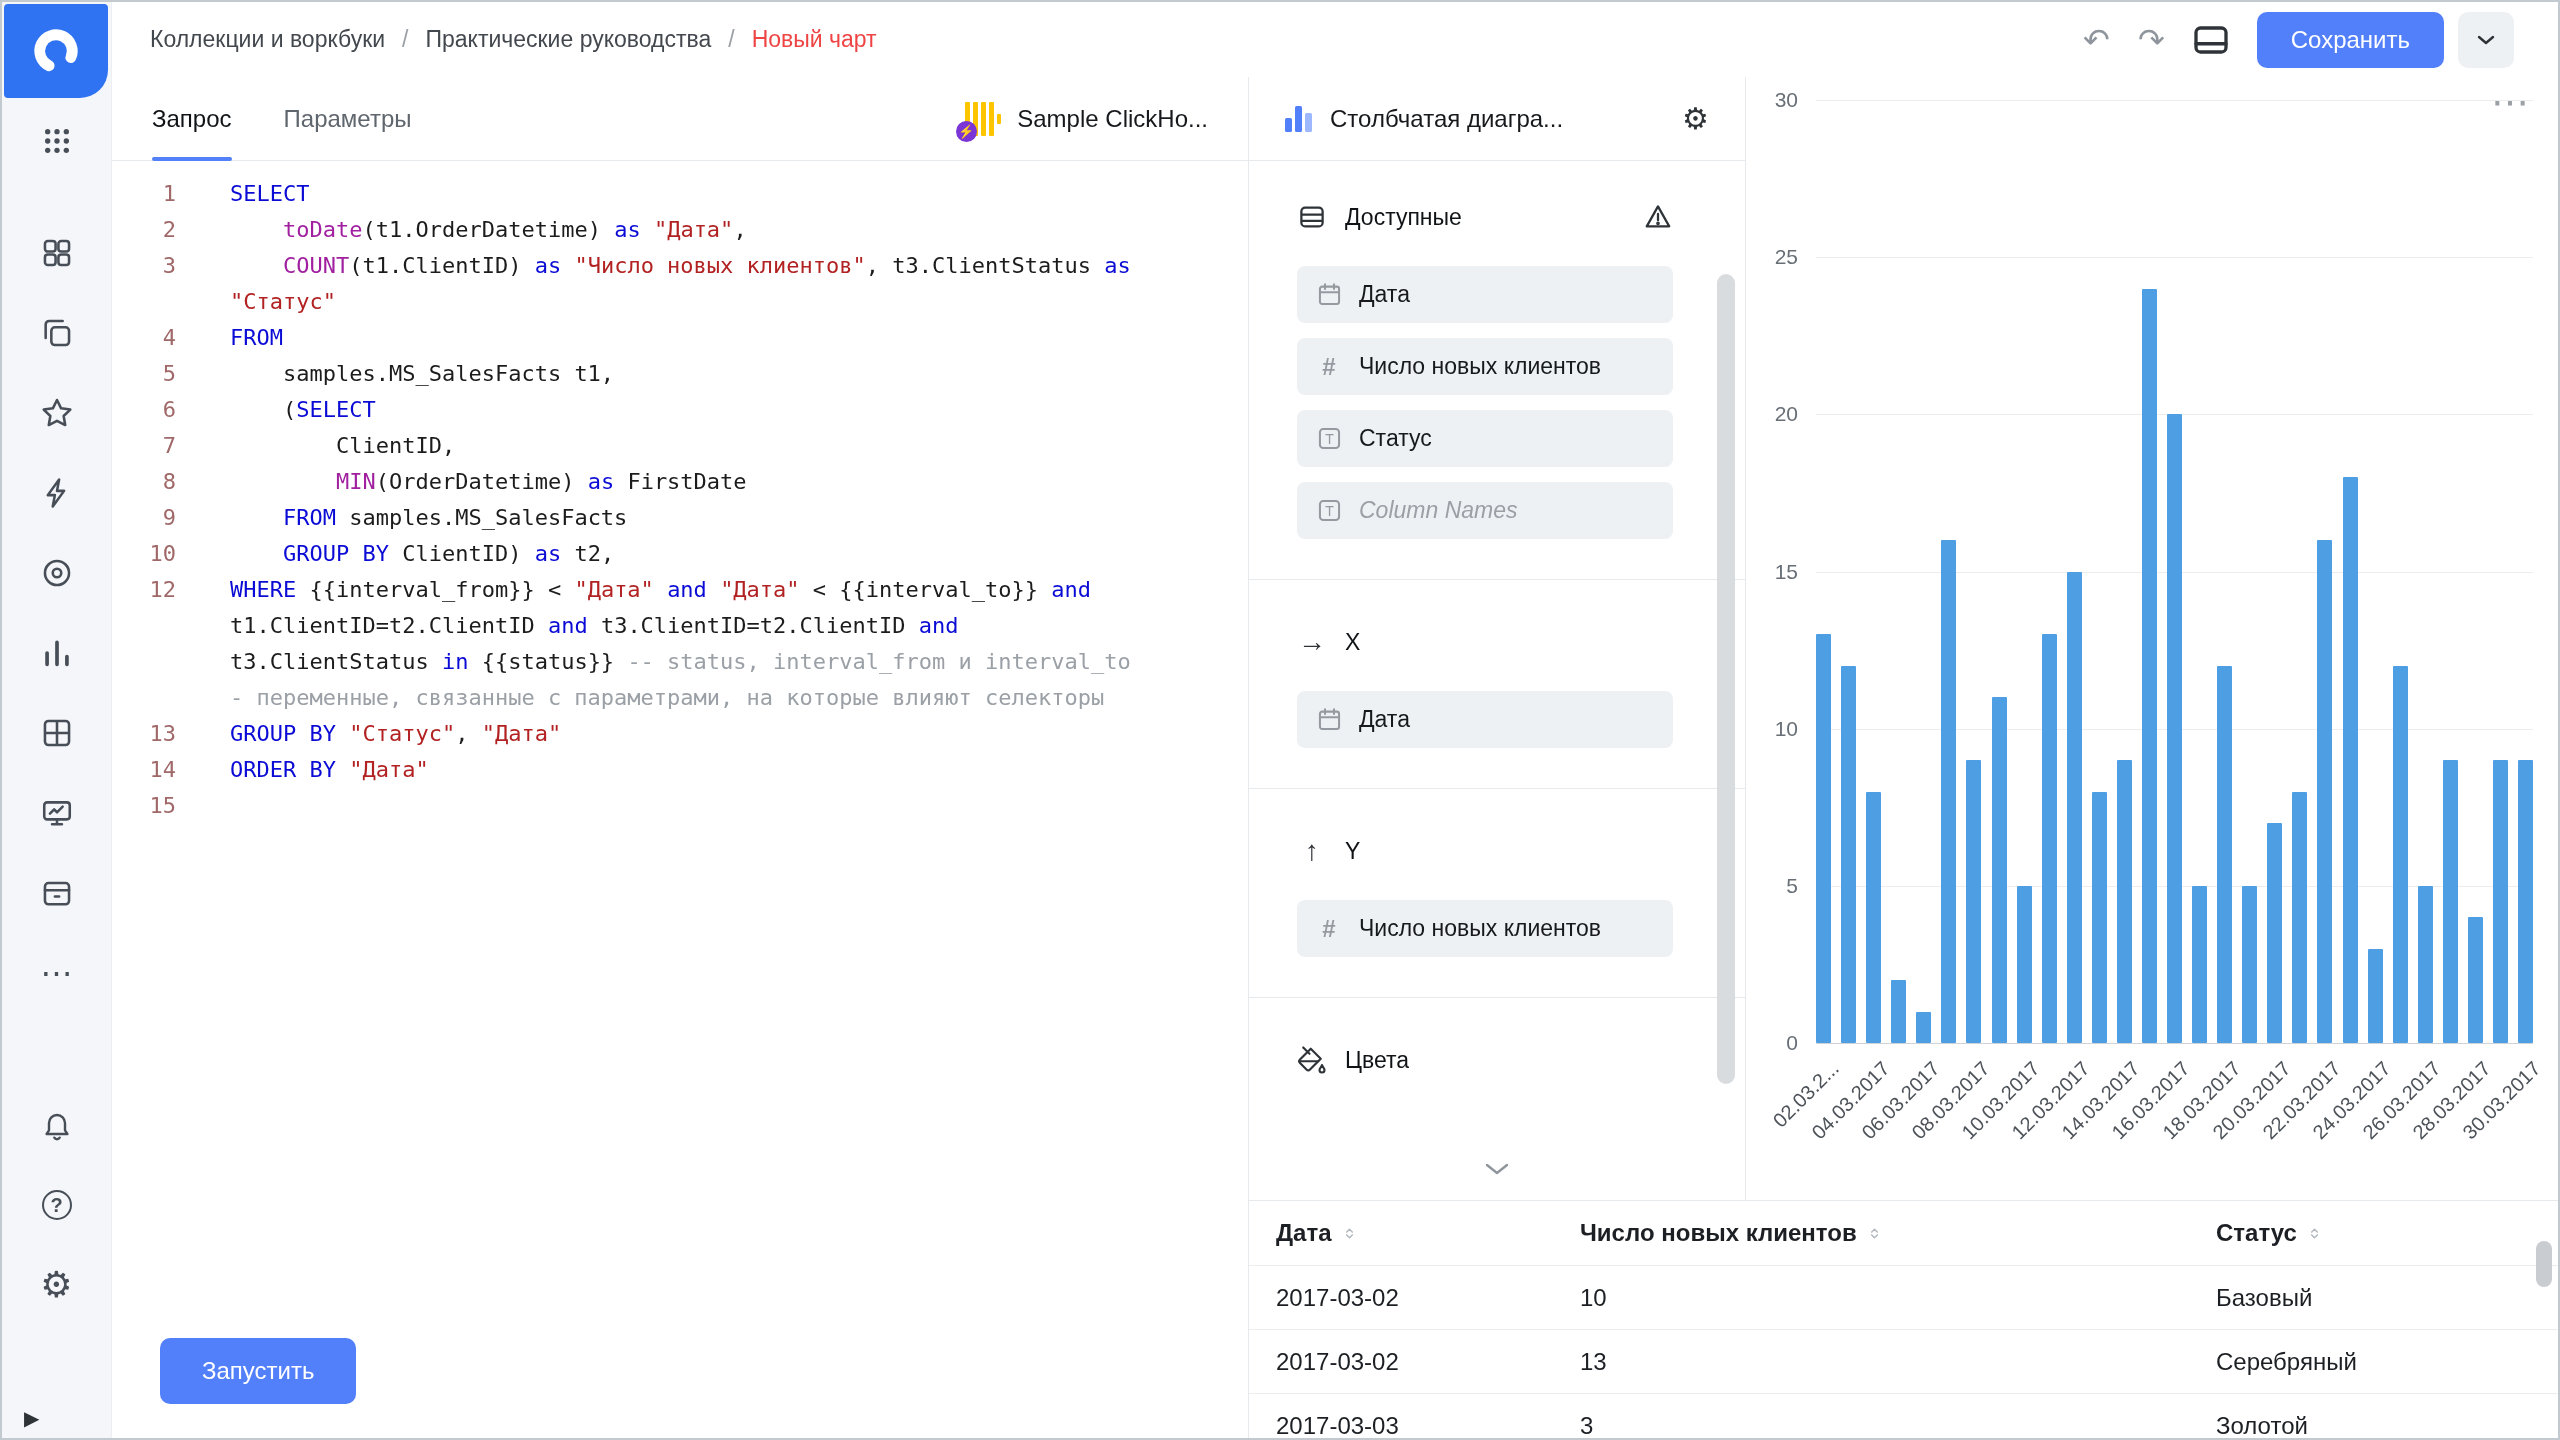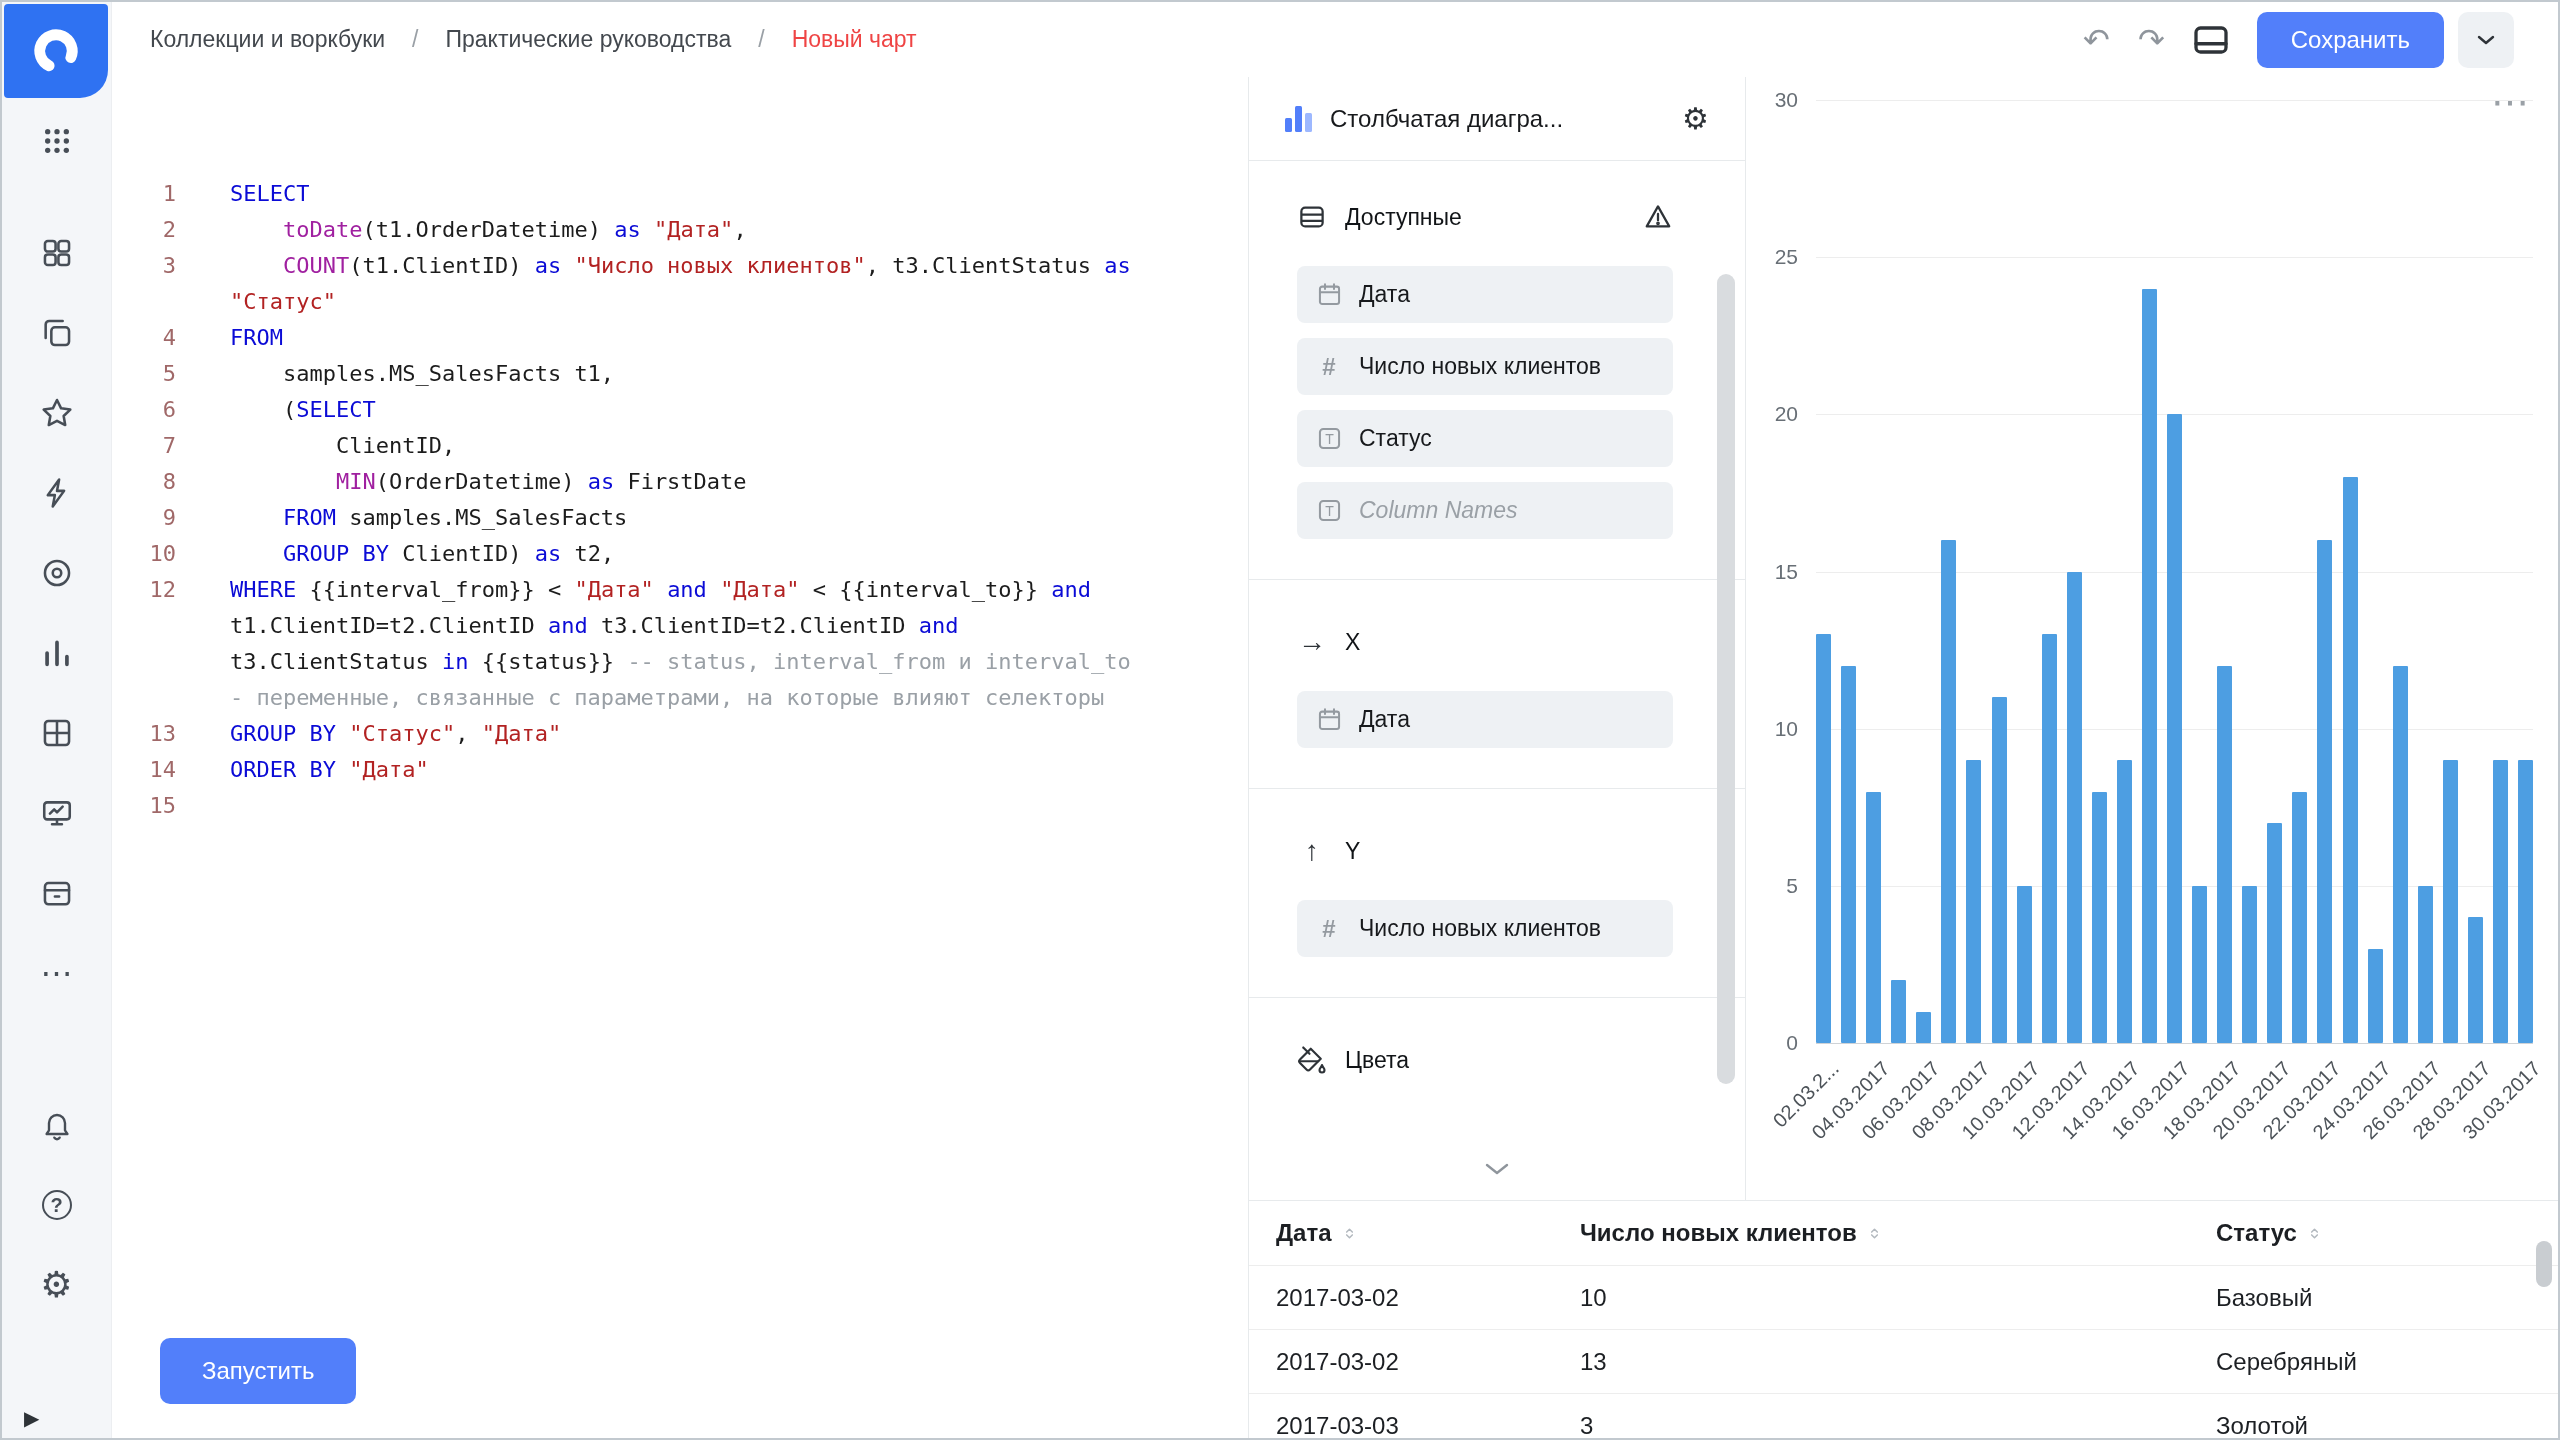--- a/index.html
+++ b/index.html
@@ -13,21 +13,21 @@
 .side-icon{width:46px;height:46px;display:flex;align-items:center;justify-content:center;color:#474e57;border-radius:8px;cursor:pointer}
 .apps{margin-top:20px}
 .side-nav{margin-top:66px;display:flex;flex-direction:column;gap:34px;align-items:center}
 .side-bottom{margin-top:auto;margin-bottom:130px;display:flex;flex-direction:column;gap:34px;align-items:center}
 .glyph{font-size:32px;line-height:1;color:#474e57}
 .q-circle{width:30px;height:30px;border:2px solid #474e57;border-radius:50%;display:flex;align-items:center;justify-content:center;font-size:20px;font-weight:bold;color:#474e57}
 .expand{position:absolute;left:22px;bottom:8px;font-size:20px;color:#2e3338;cursor:pointer}
 
 
 .header{position:absolute;left:110px;top:0;right:0;height:75px;display:flex;align-items:center;padding:0 44px 0 38px;background:#fff}
-.breadcrumbs{display:flex;align-items:center;gap:27px;font-size:23px}
+.breadcrumbs{display:flex;align-items:center;gap:17px;font-size:23px}
 .crumb{color:#43484e;cursor:pointer}
 .crumb.current{color:#ef4444}
 .crumb-sep{color:#9aa0a6}
 .header-right{margin-left:auto;display:flex;align-items:center;gap:28px}
 .icon-btn{display:flex;align-items:center;justify-content:center;cursor:pointer;background:none;border:none}
 .undo-redo{font-size:32px;color:#8f959c;line-height:1}
 .save-btn{height:56px;padding:0 34px;background:#527ffa;color:#fff;border:none;border-radius:10px;font-size:24px;font-family:inherit;cursor:pointer}
 .save-caret{height:56px;width:56px;background:#eef1f4;border:none;border-radius:10px;display:flex;align-items:center;justify-content:center;cursor:pointer;margin-left:-14px}
 
 
@@ -208,20 +208,41 @@
       <button class="save-btn">Сохранить</button>
       <button class="save-caret">
         <svg width="20" height="12" viewBox="0 0 20 12" fill="none" stroke="#2e3338" stroke-width="2.4" stroke-linecap="round" stroke-linejoin="round">
           <path d="M3 3l7 6 7-6"></path>
         </svg>
       </button>
     </div>
   </header>
 
   <section class="query-panel">
+    <div class="tab-row">
+      <div class="tab active">
+          <span>Запрос</span>
+        </div>
+      <div class="tab inactive">
+          <span>Параметры</span>
+        </div>
+      <div class="connection">
+        <span class="ch-icon">
+          <i></i>
+            <i></i>
+            <i></i>
+            <i></i>
+            <i></i>
+          <span class="ch-badge">
+              <span>⚡</span>
+            </span>
+        </span>
+        <span>Sample ClickHo...</span>
+      </div>
+    </div>
     <div class="editor">
       <div>
           <div class="code-line">
             <div class="gutter">1</div>
             <div class="code-text"><span class="tok-kw">SELECT</span></div>
           </div>
           <div class="code-line">
             <div class="gutter">2</div>
             <div class="code-text"><span class="tok-pl">    </span><span class="tok-fn">toDate</span><span class="tok-pl">(t1.OrderDatetime) </span><span class="tok-kw">as</span><span class="tok-pl"> </span><span class="tok-str">"Дата"</span><span class="tok-pl">,</span></div>
           </div>

